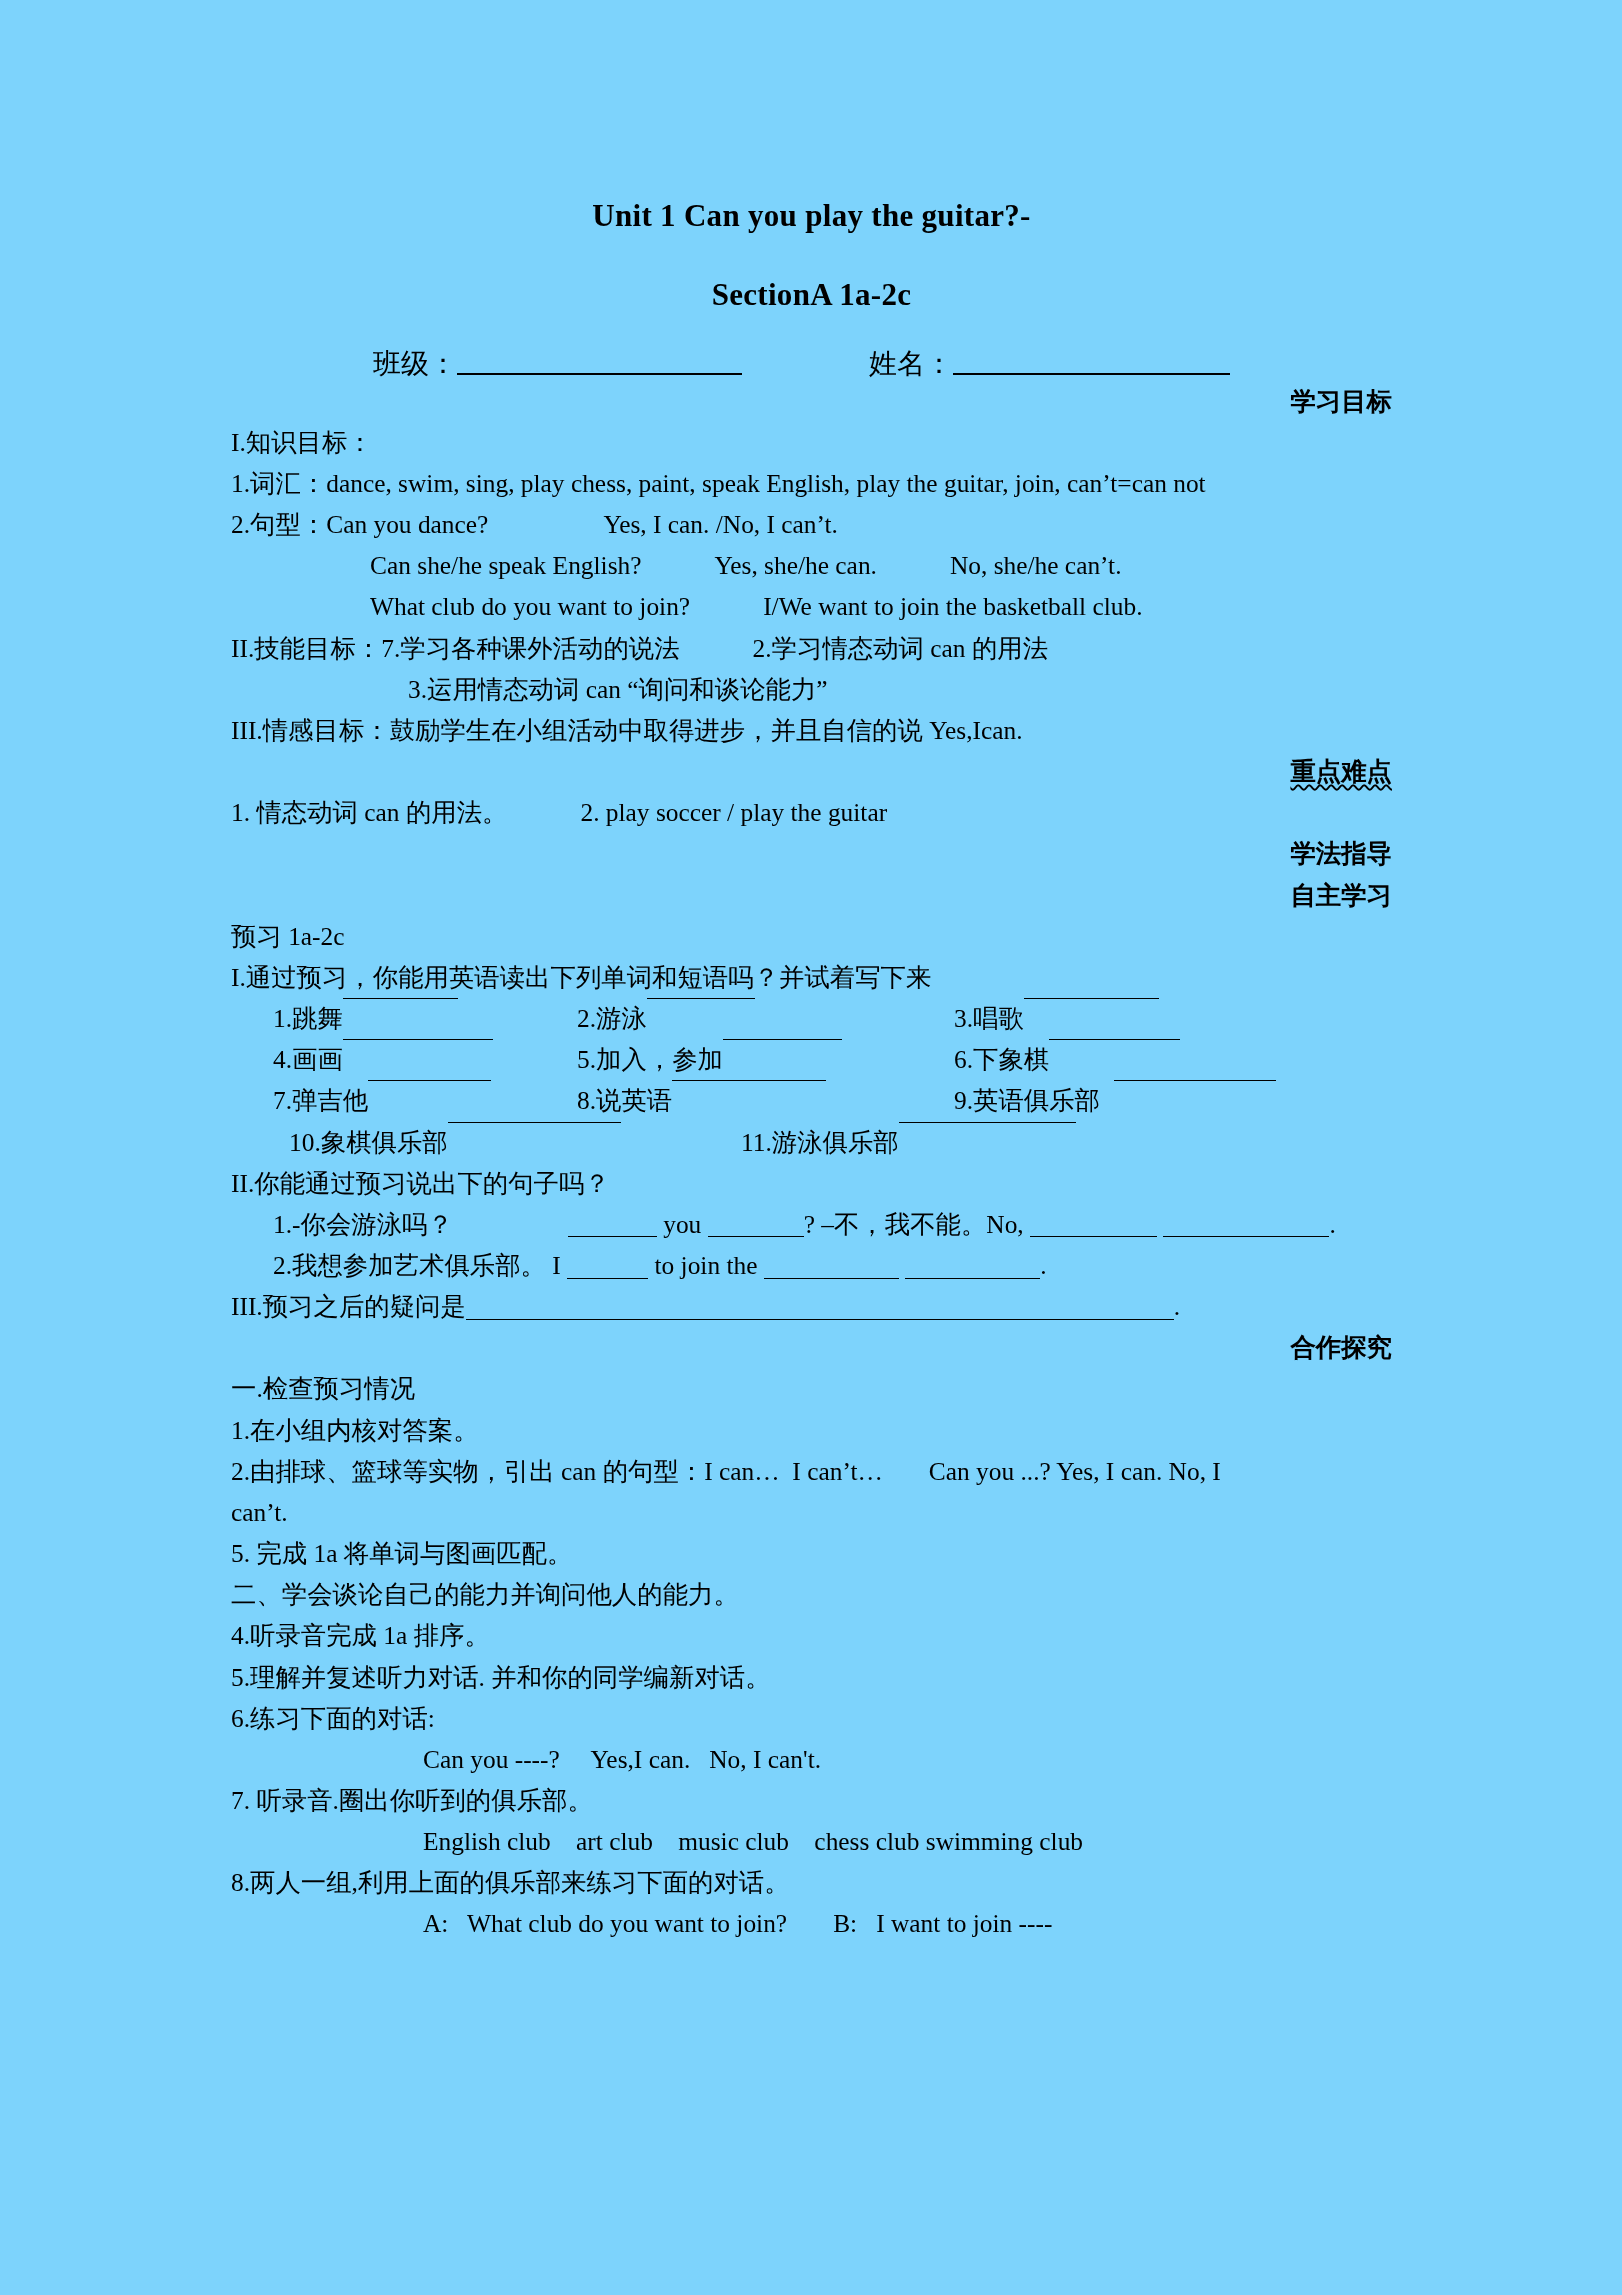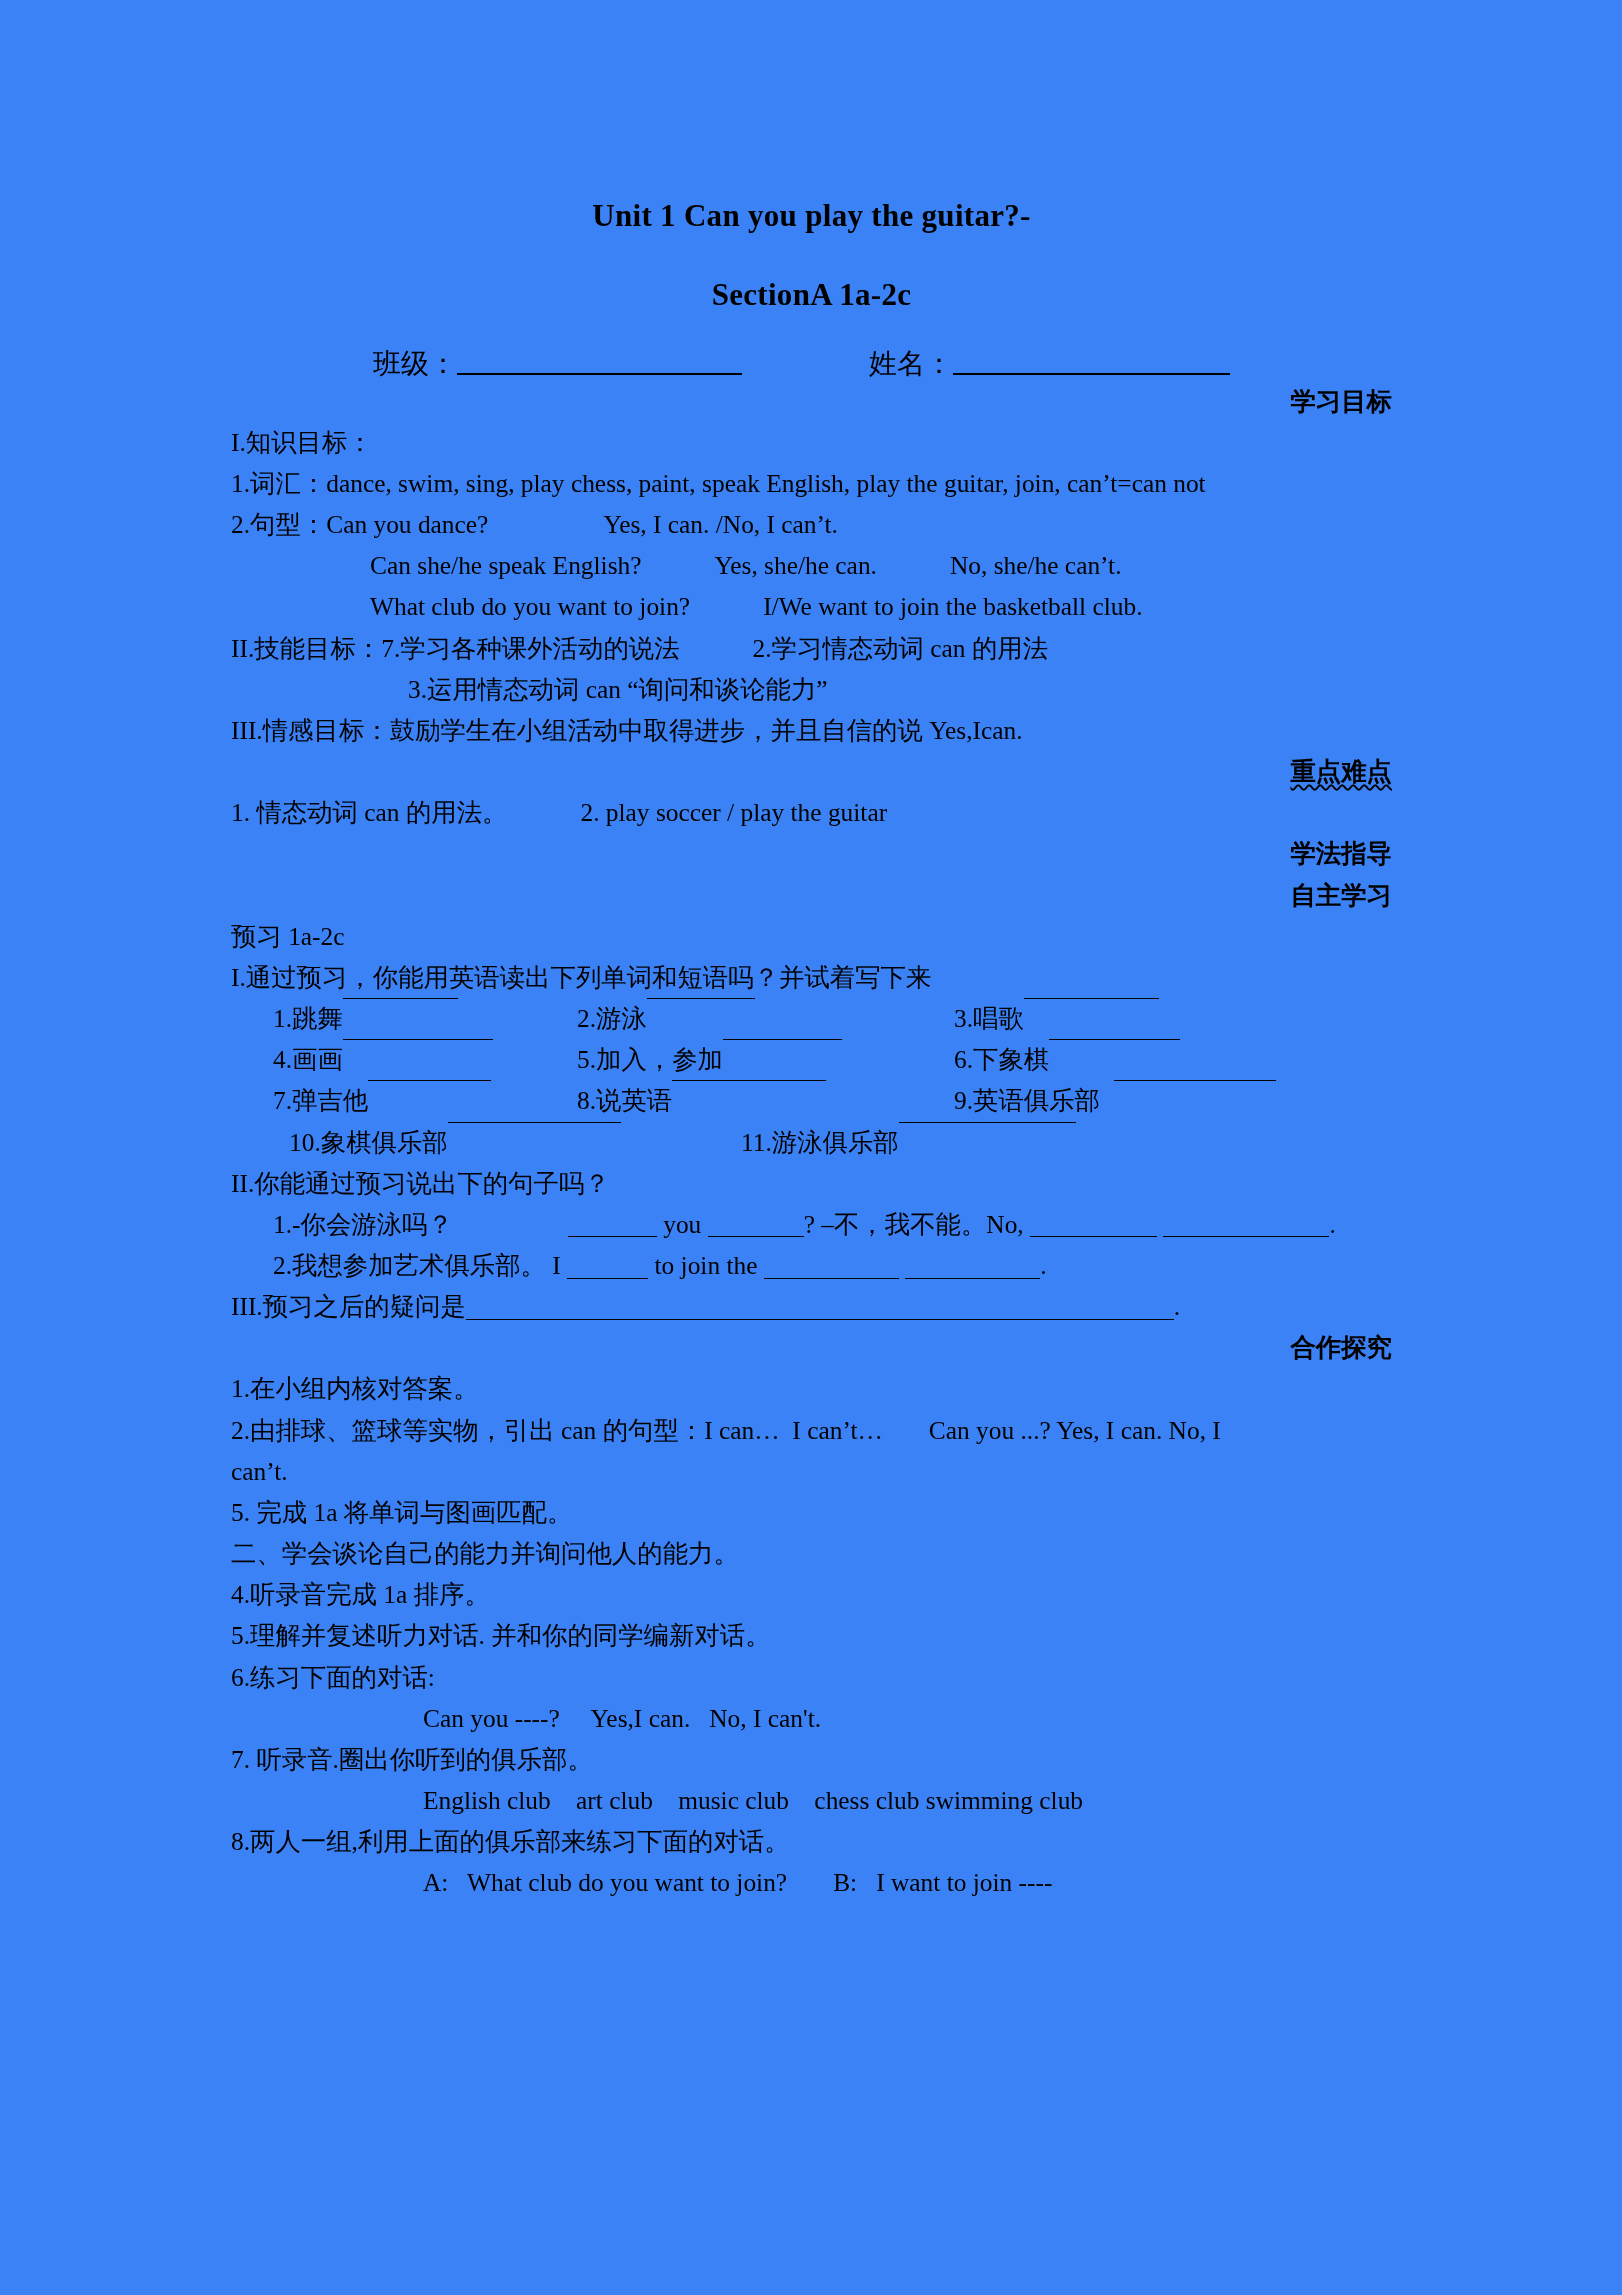--- a/index.html
+++ b/index.html
@@ -13,21 +13,21 @@
     font-family: "Liberation Serif", "DejaVu Serif", serif;
     color: #000000;
     -webkit-font-smoothing: antialiased;
   }
   .page {
     position: relative;
     width: 1623px;
     height: 2295px;
     box-sizing: border-box;
     padding: 192px 231px 0 231px;
-    background: #3b82f6;
+    background: #7dd3fc;
   }
 
   
   .doc-title {
     text-align: center;
     font-weight: bold;
     font-size: 31px;
     line-height: 1.55;
     letter-spacing: 0.3px;
     margin: 0;
@@ -226,20 +226,21 @@
 
   <div class="line indent-1"><span>1.-你会游泳吗？</span><span class="sp-a"></span><span class="blank" style="width:89px;"></span> <span>you</span> <span class="blank" style="width:96px;"></span><span>? –不，我不能。No,</span> <span class="blank" style="width:127px;"></span> <span class="blank" style="width:166px;"></span>.</div>
 
   <div class="line indent-1"><span>2.我想参加艺术俱乐部。</span> <span>I</span> <span class="blank" style="width:81px;"></span> <span>to join the</span> <span class="blank" style="width:135px;"></span> <span class="blank" style="width:135px;"></span><span>.</span></div>
 
   <div class="line"><span>III.预习之后的疑问是</span><span class="blank" style="width:708px;"></span><span>.</span></div>
 
   <div class="sec-head-wrap">
     <span class="sec-head">合作探究</span>
   </div>
+  <div class="line">一.检查预习情况</div>
   <div class="line">1.在小组内核对答案。</div>
   <div class="line"><span>2.由排球、篮球等实物，引出 can 的句型：I can…  I can’t…</span><span class="sp-c"></span><span>Can you ...? Yes, I can. No, I</span></div>
   <div class="line">can’t.</div>
   <div class="line">5. 完成 1a 将单词与图画匹配。</div>
   <div class="line">二、学会谈论自己的能力并询问他人的能力。</div>
   <div class="line">4.听录音完成 1a 排序。</div>
   <div class="line">5.理解并复述听力对话. 并和你的同学编新对话。</div>
   <div class="line">6.练习下面的对话:</div>
   <div class="line indent-5">Can you ----?     Yes,I can.   No, I can't.</div>
   <div class="line">7. 听录音.圈出你听到的俱乐部。</div>

